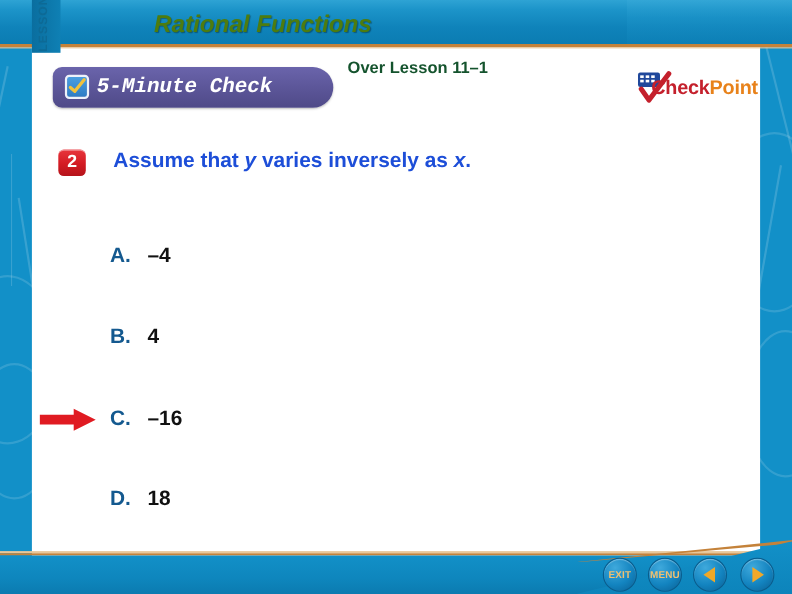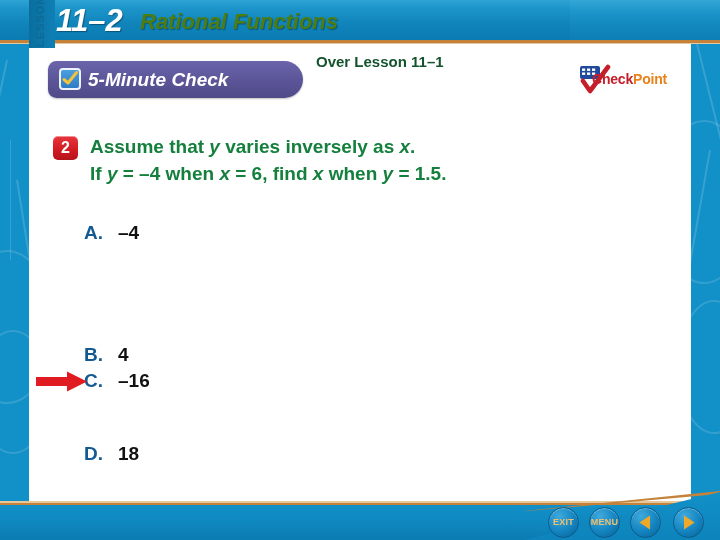--- a/index.html
+++ b/index.html
@@ -156,21 +156,21 @@
   #check-banner-label {
     position: absolute;
     left: 48px;
     top: 61px;
     height: 37px;
     line-height: 37px;
     color: #ffffff;
     font-size: 19px;
     font-weight: bold;
     font-style: italic;
-    font-family: Liberation Sans, sans-serif;
+    font-family: Liberation Mono, monospace;
     white-space: nowrap;
   }
   #check-icon {
     position: absolute;
     left: 59px;
     top: 68px;
     width: 22px;
     height: 22px;
     border-radius: 4px;
     background: linear-gradient(to bottom, #4b9fe0 0%, #2e7cc4 100%);
@@ -212,21 +212,21 @@
     align-items: center;
   }
   #cp-check {
     position: absolute;
     left: 578px;
     top: 64px;
     width: 34px;
     height: 32px;
   }
   #cp-word {
-    font-size: 14px;
+    font-size: 18px;
     font-weight: bold;
     font-family: "Liberation Sans", sans-serif;
     letter-spacing: -0.2px;
     white-space: nowrap;
     margin-left: 4px;
   }
   #cp-word .cp-check-word { color: #c4202c; }
   #cp-word .cp-point-word { color: #e8821a; }
 
   
@@ -241,53 +241,53 @@
     box-shadow: inset 0 1px 0 rgba(255,255,255,0.45);
     color: #ffffff;
     font-size: 16px;
     font-weight: bold;
     font-family: "Liberation Sans", sans-serif;
     text-align: center;
     line-height: 24px;
   }
   #q-text {
     position: absolute;
-    left: 90px;
+    left: 103px;
     top: 133px;
     width: 470px;
-    color: #15803d;
+    color: #1d4ed8;
     font-size: 19px;
     font-weight: bold;
     font-family: "Liberation Sans", sans-serif;
     line-height: 27px;
   }
   #q-text .v { font-style: italic; }
 
   
   .choice {
     position: absolute;
-    left: 84px;
+    left: 100px;
     width: 430px;
     height: 26px;
     font-family: "Liberation Sans", sans-serif;
     font-size: 19px;
     font-weight: bold;
     line-height: 26px;
     white-space: nowrap;
   }
   .choice .letter {
     color: #14598f;
     display: inline-block;
     width: 34px;
   }
   .choice .value {
     color: #111111;
   }
   #choice-a { top: 220px; }
-  #choice-b { top: 294px; margin-top: 48px; }
+  #choice-b { top: 294px; }
   #choice-c { top: 368px; }
   #choice-d { top: 441px; }
 
   
   #answer-arrow {
     position: absolute;
     left: 36px;
     top: 371px;
     width: 52px;
     height: 21px;
@@ -387,21 +387,20 @@
 
   <div id="header">
     <div id="header-sweep"></div>
   </div>
   <div id="header-gold"></div>
   <div id="header-gold-hi"></div>
 
   <div id="lesson-tab"></div>
   <div id="lesson-word">LESSON</div>
 
-  <div id="lesson-number">11–2</div>
   <div id="lesson-title">Rational Functions</div>
 
   <div id="over-plate"></div>
 
   <div id="check-banner"></div>
   <div id="check-icon">
     <svg width="18" height="18" viewBox="0 0 18 18">
       <path d="M3 9.5 L7 13 L15.5 2.5" stroke="#f2c23c" stroke-width="3" fill="none" stroke-linecap="round" stroke-linejoin="round"></path>
     </svg>
   </div>
@@ -426,21 +425,20 @@
   <div id="checkpoint-logo">
     <div id="cp-word">
       <span class="cp-check-word">Check</span><span class="cp-point-word">Point</span>
     </div>
   </div>
 
   <div id="q-badge">2</div>
 
   <div id="q-text">
     <div><span>Assume that </span><span class="v">y</span><span> varies inversely as </span><span class="v">x</span><span>.</span></div>
-    <div><span>If </span><span class="v">y</span><span> = –4 when </span><span class="v">x</span><span> = 6, find </span><span class="v">x</span><span> when </span><span class="v">y</span><span> = 1.5.</span></div>
   </div>
 
   <div class="choice" id="choice-a">
     <span class="letter">A.</span><span class="value">–4</span>
   </div>
   <div class="choice" id="choice-b">
     <span class="letter">B.</span><span class="value">4</span>
   </div>
   <div class="choice" id="choice-c">
     <span class="letter">C.</span><span class="value">–16</span>

